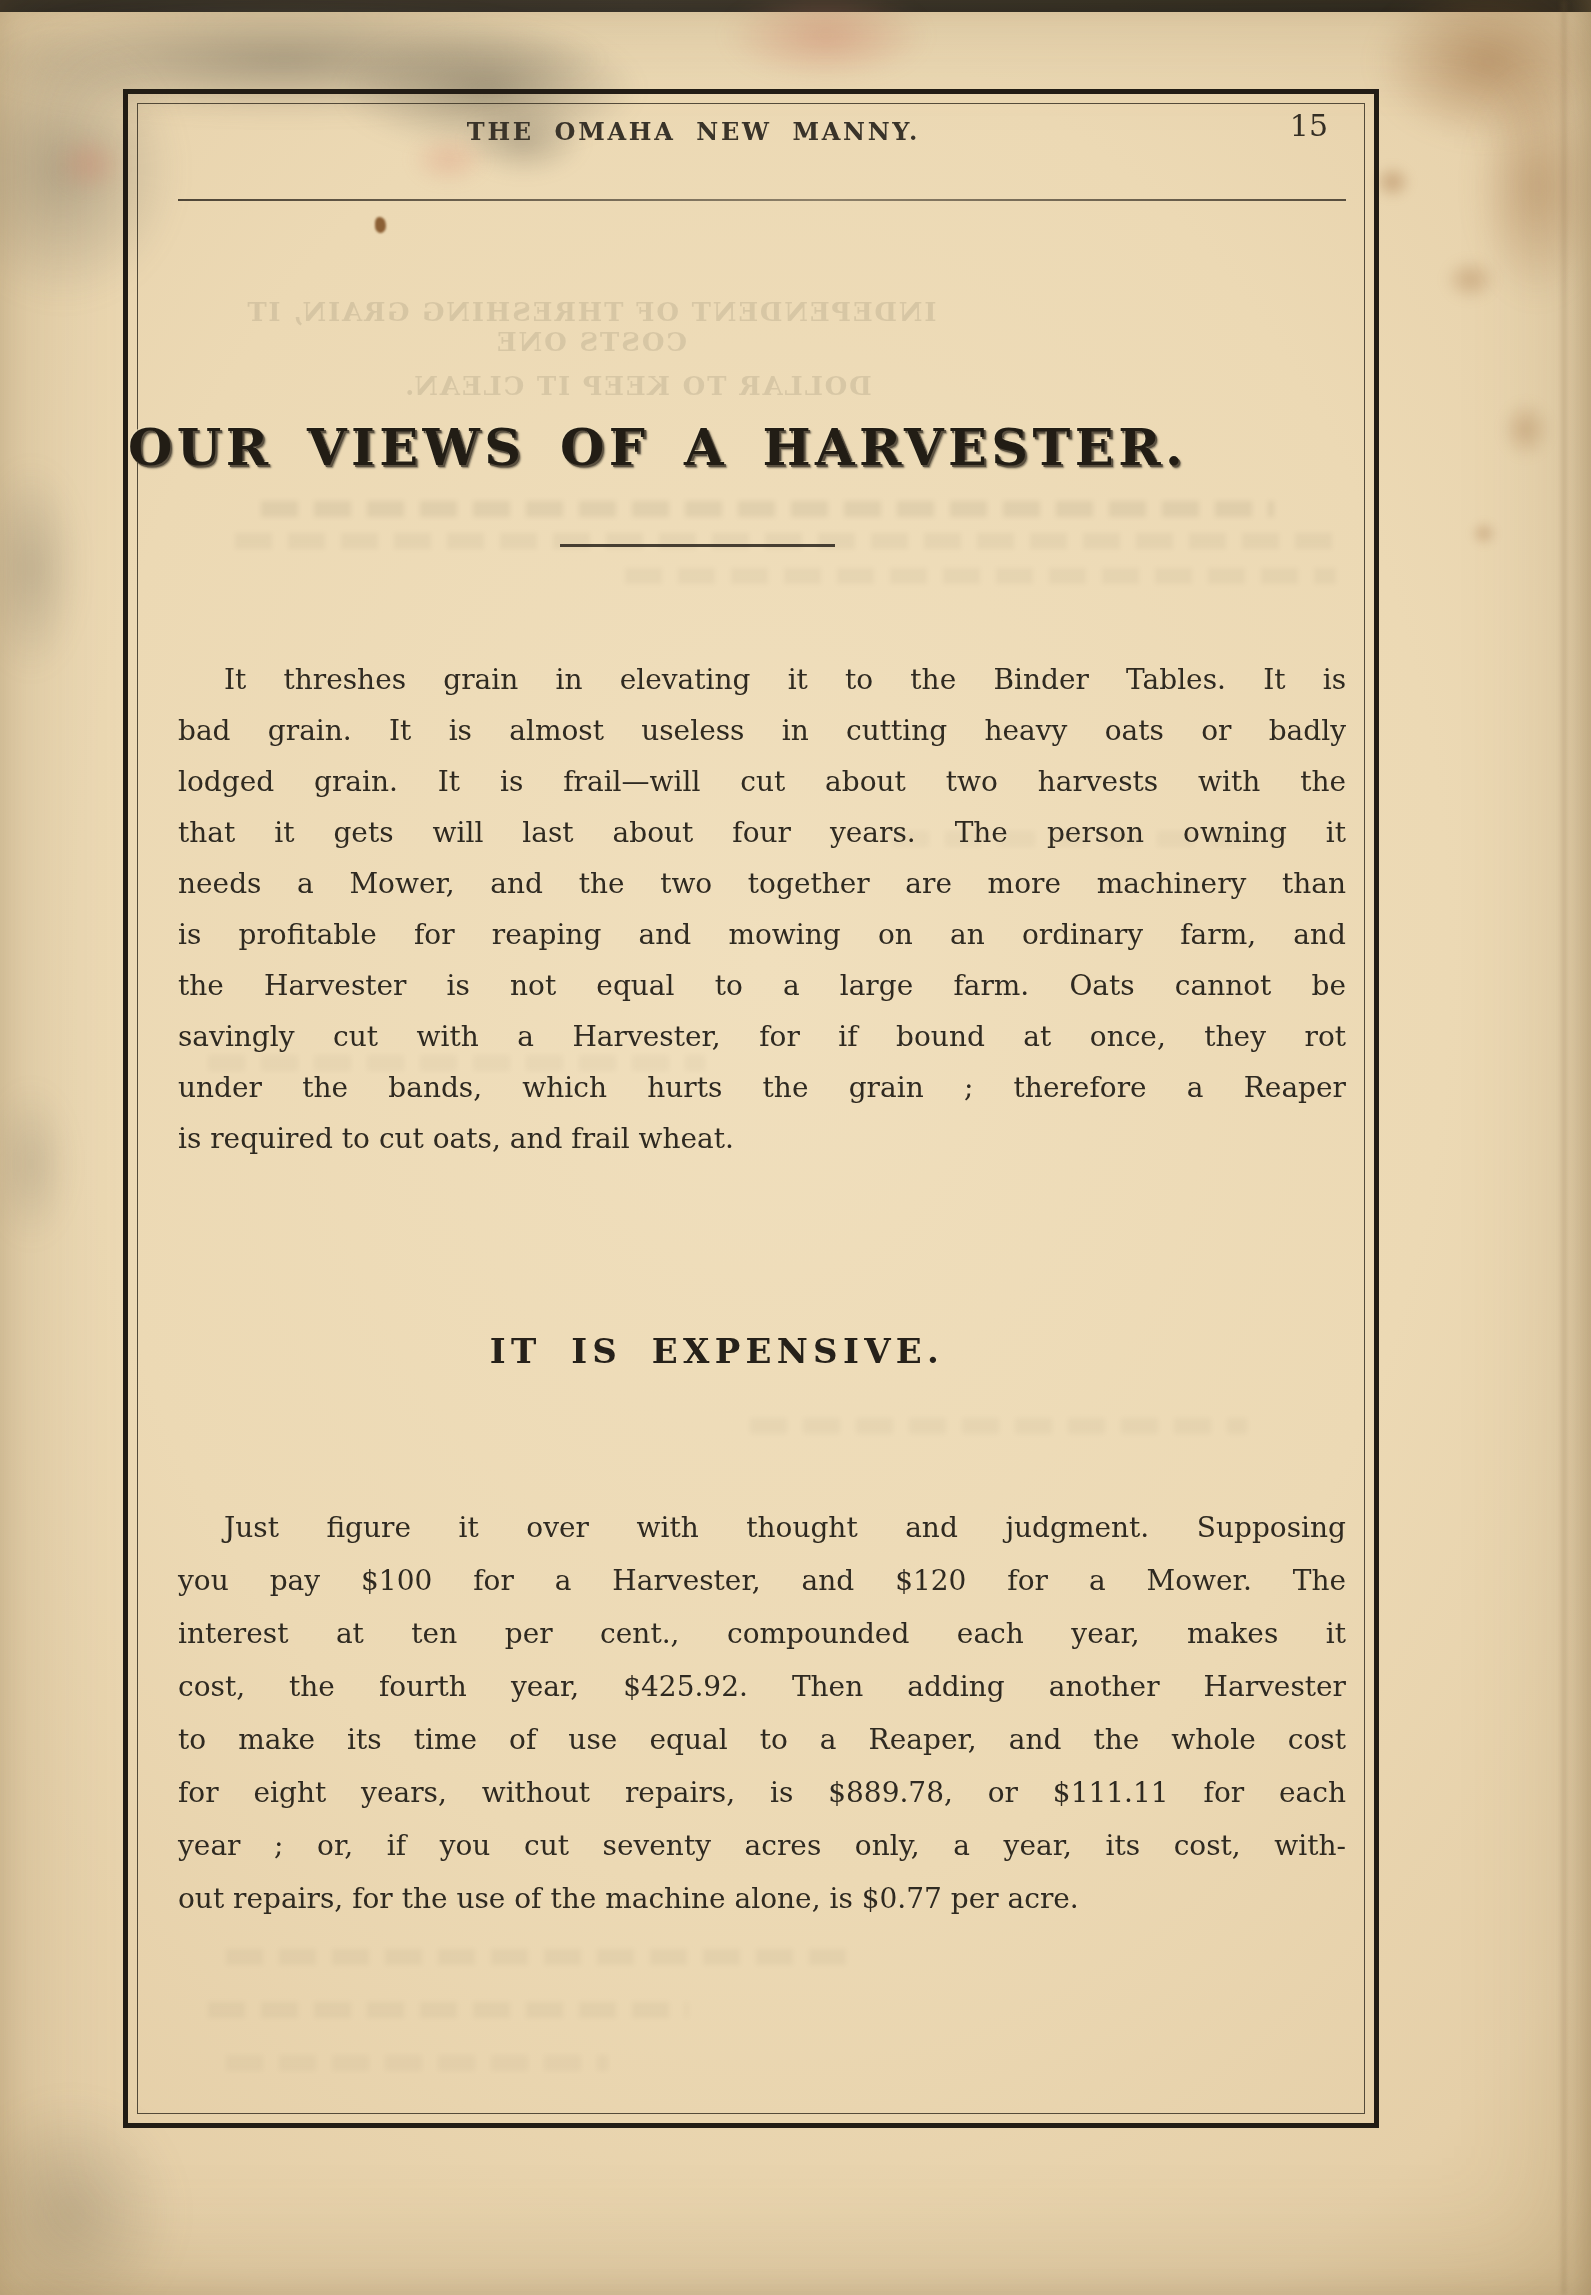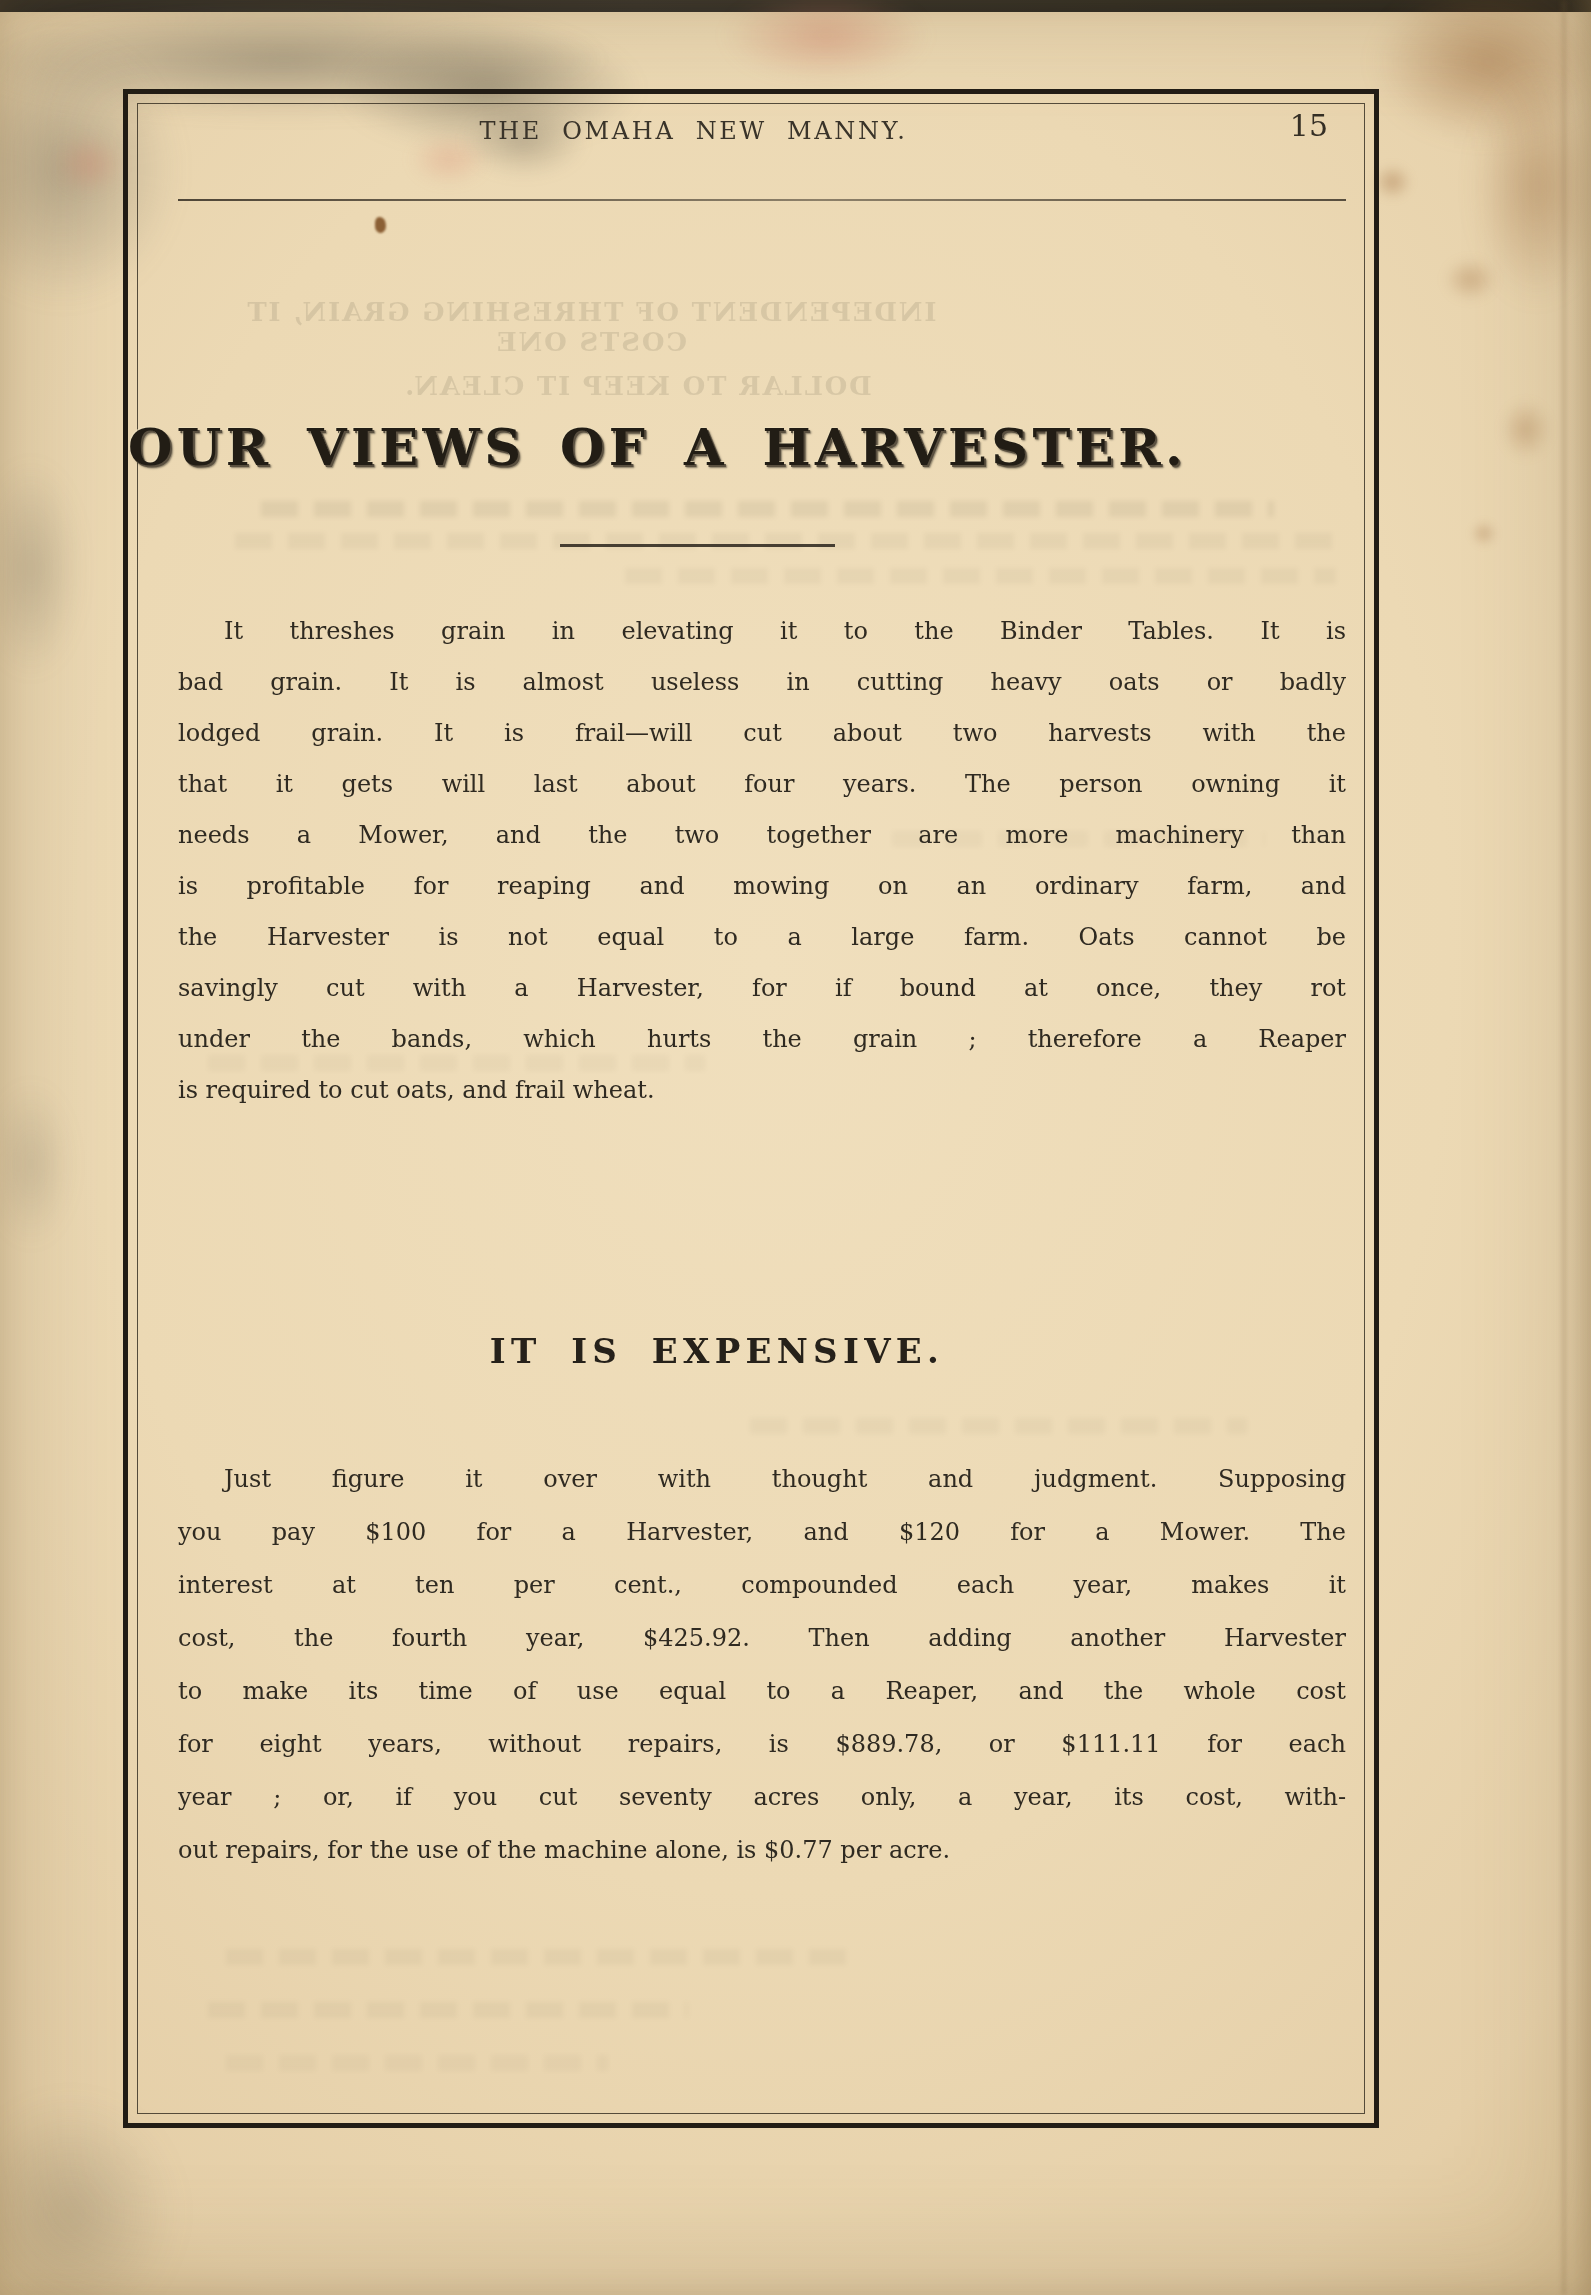--- a/index.html
+++ b/index.html
@@ -46,20 +46,21 @@
   .frame-inner{
     position:absolute;left:9px;top:9px;right:9px;bottom:9px;
     border:1.8px solid rgba(58,50,38,.85);
   }
   
   .running-head{
     position:absolute;left:0;right:0;top:23px;
     text-align:center;padding-right:115px;
     font-size:24px;letter-spacing:2.7px;word-spacing:9.8px;
     color:#3a342a;
+    font-weight:bold;
   }
   .page-number{
     position:absolute;right:46px;top:14.2px;
     font-size:30px;color:#352f25;
   }
   .head-rule{
     position:absolute;left:50px;top:105px;width:1168px;height:1.8px;
     background:linear-gradient(90deg,rgba(62,54,42,.9),rgba(62,54,42,.55) 55%,rgba(62,54,42,.85));
   }
   
@@ -81,21 +82,21 @@
     text-shadow:-0.9px -0.9px 0 rgba(240,226,192,.7), 1.8px 1.8px 0 #5a5040, 2.7px 2.7px 1.8px rgba(34,29,21,.5);
   }
   .title-rule{
     position:absolute;left:50%;top:450px;width:275px;height:2.7px;
     margin-left:-191px;
     background:rgba(52,45,35,.9);
   }
   
   .para{
     position:absolute;left:50px;width:1168px;
-    font-size:24px;color:#2f2a21;
+    font-size:28px;color:#2f2a21;margin-top:48px;
   }
   .para1{top:512px;line-height:51px;}
   .para2{top:1359px;line-height:53px;}
   .line{text-align:justify;text-align-last:justify;}
   .line.first{padding-left:46px;box-sizing:border-box;}
   .line.last{text-align-last:left;}
   .subhead{
     position:absolute;left:0;right:0;top:1237px;margin:0;
     text-align:center;padding-right:68px;
     font-size:34px;font-weight:bold;letter-spacing:5.3px;word-spacing:12.4px;

